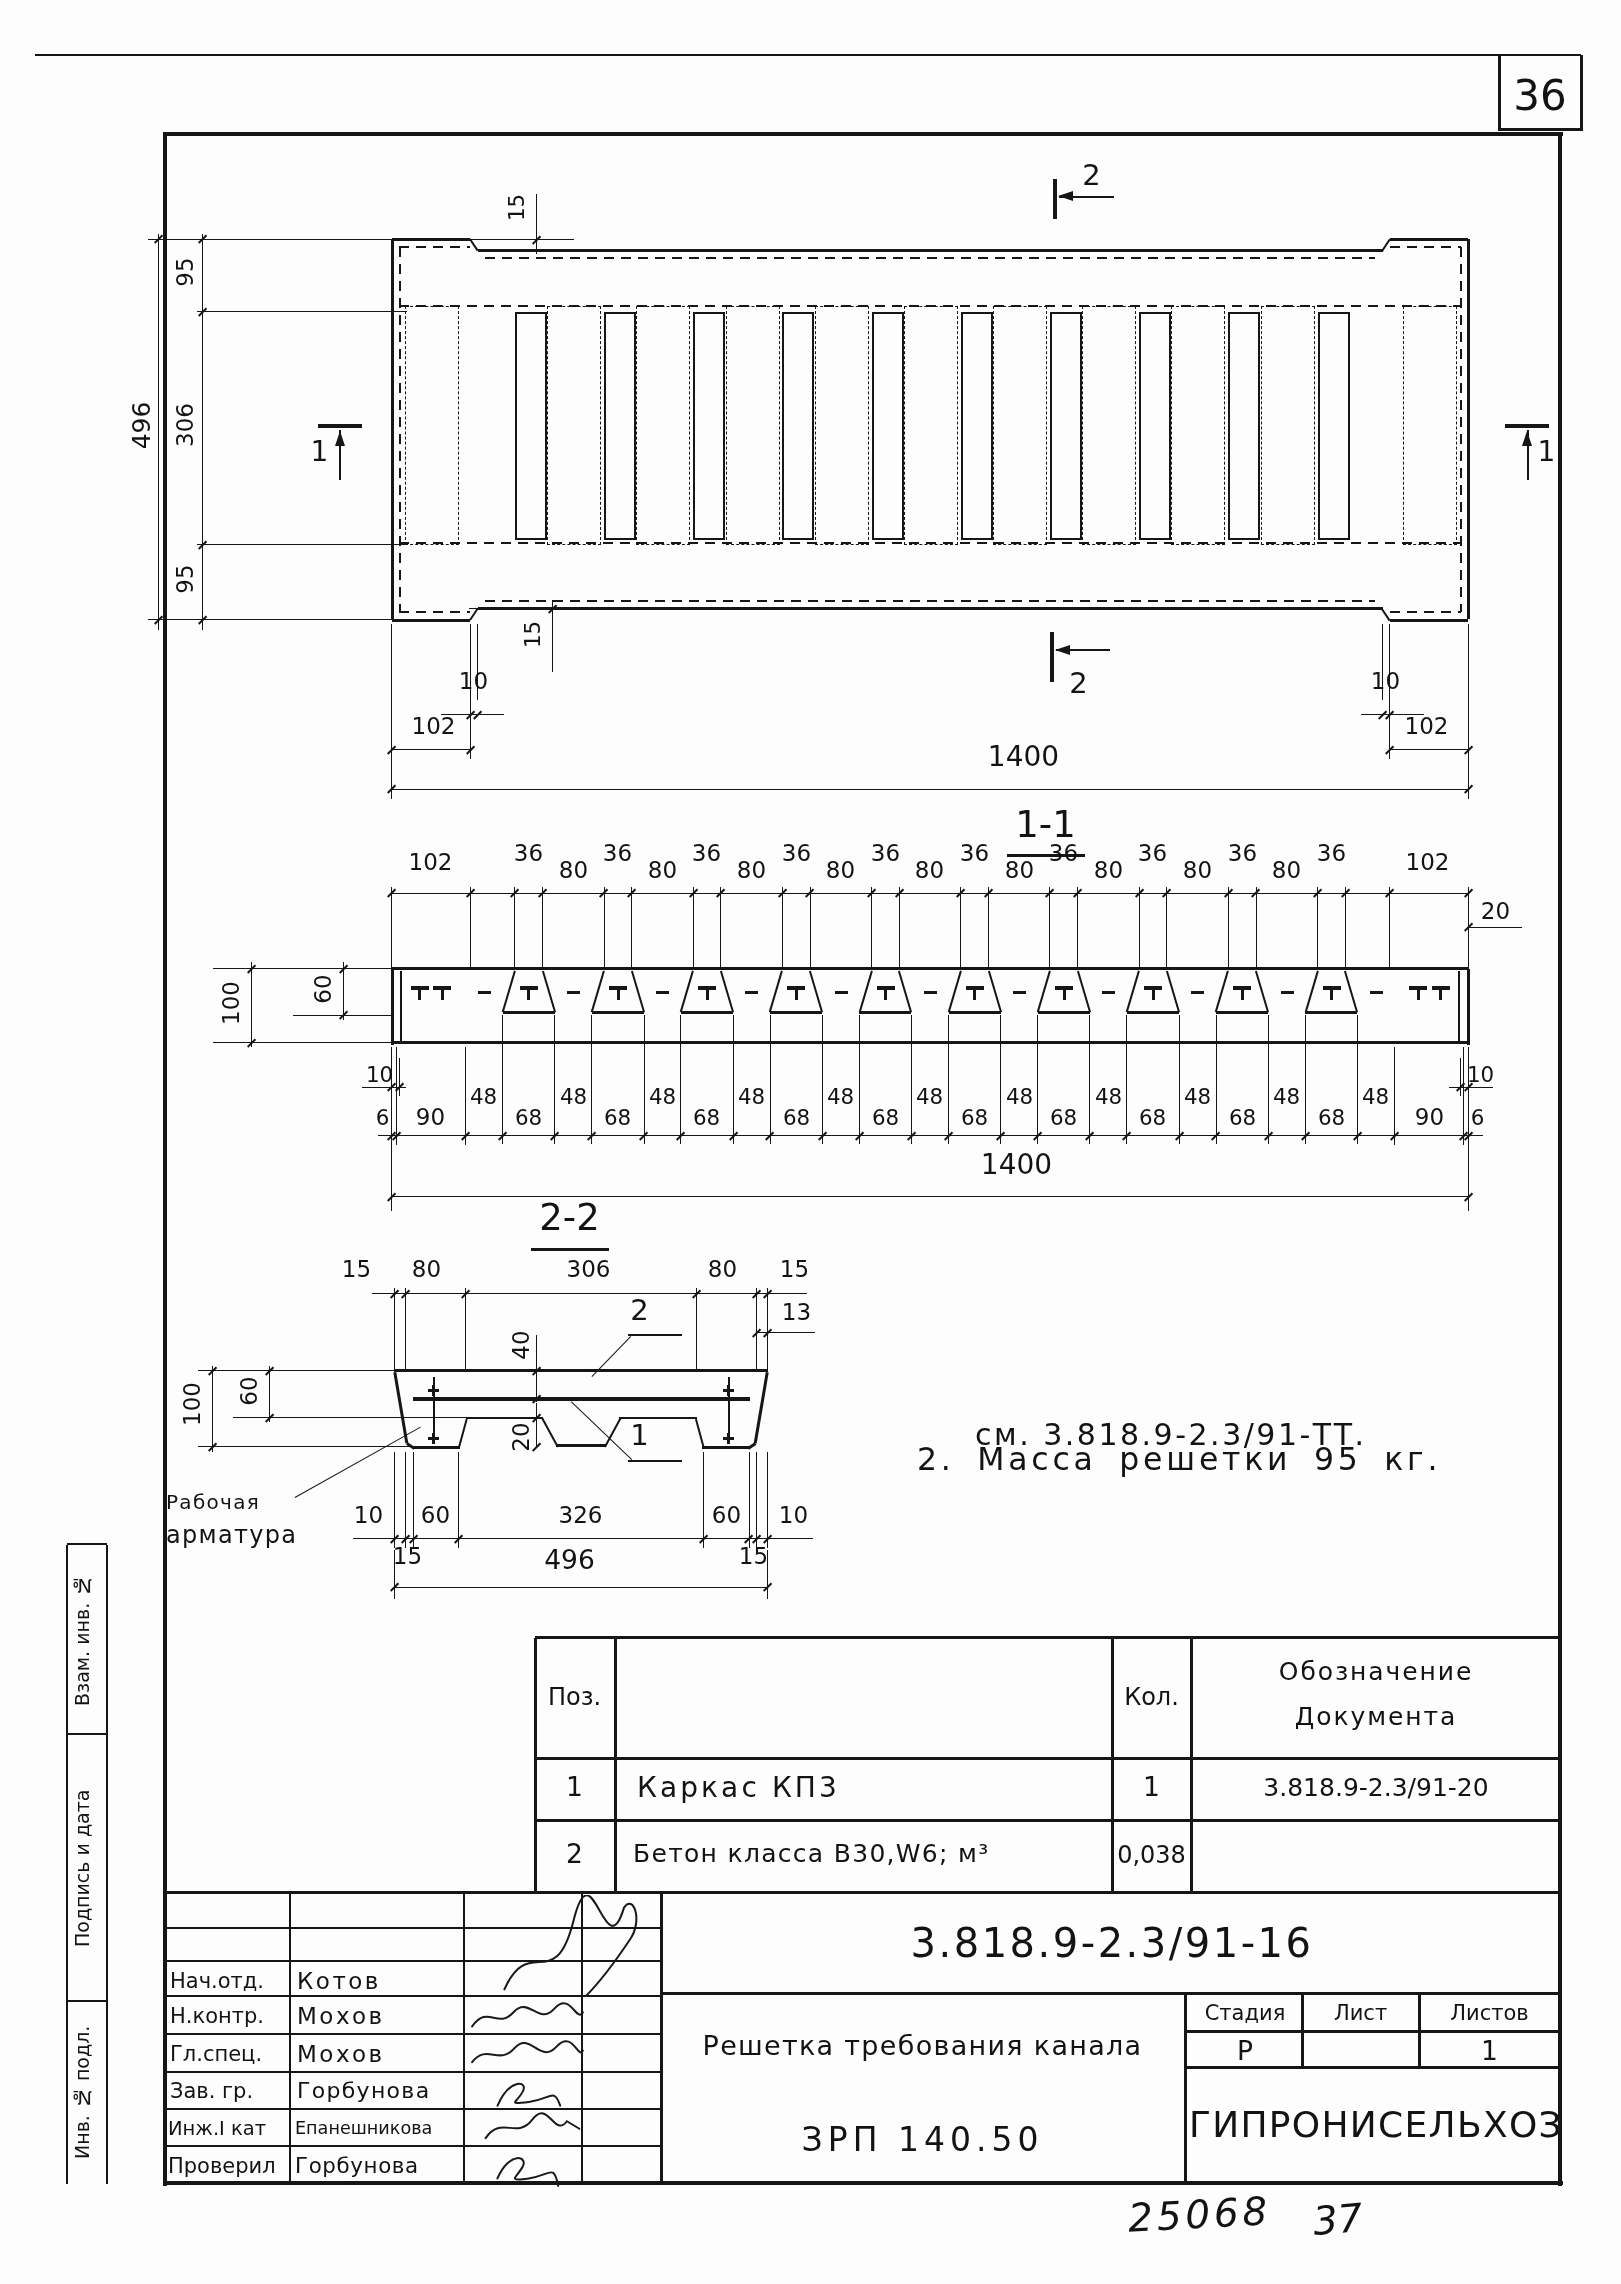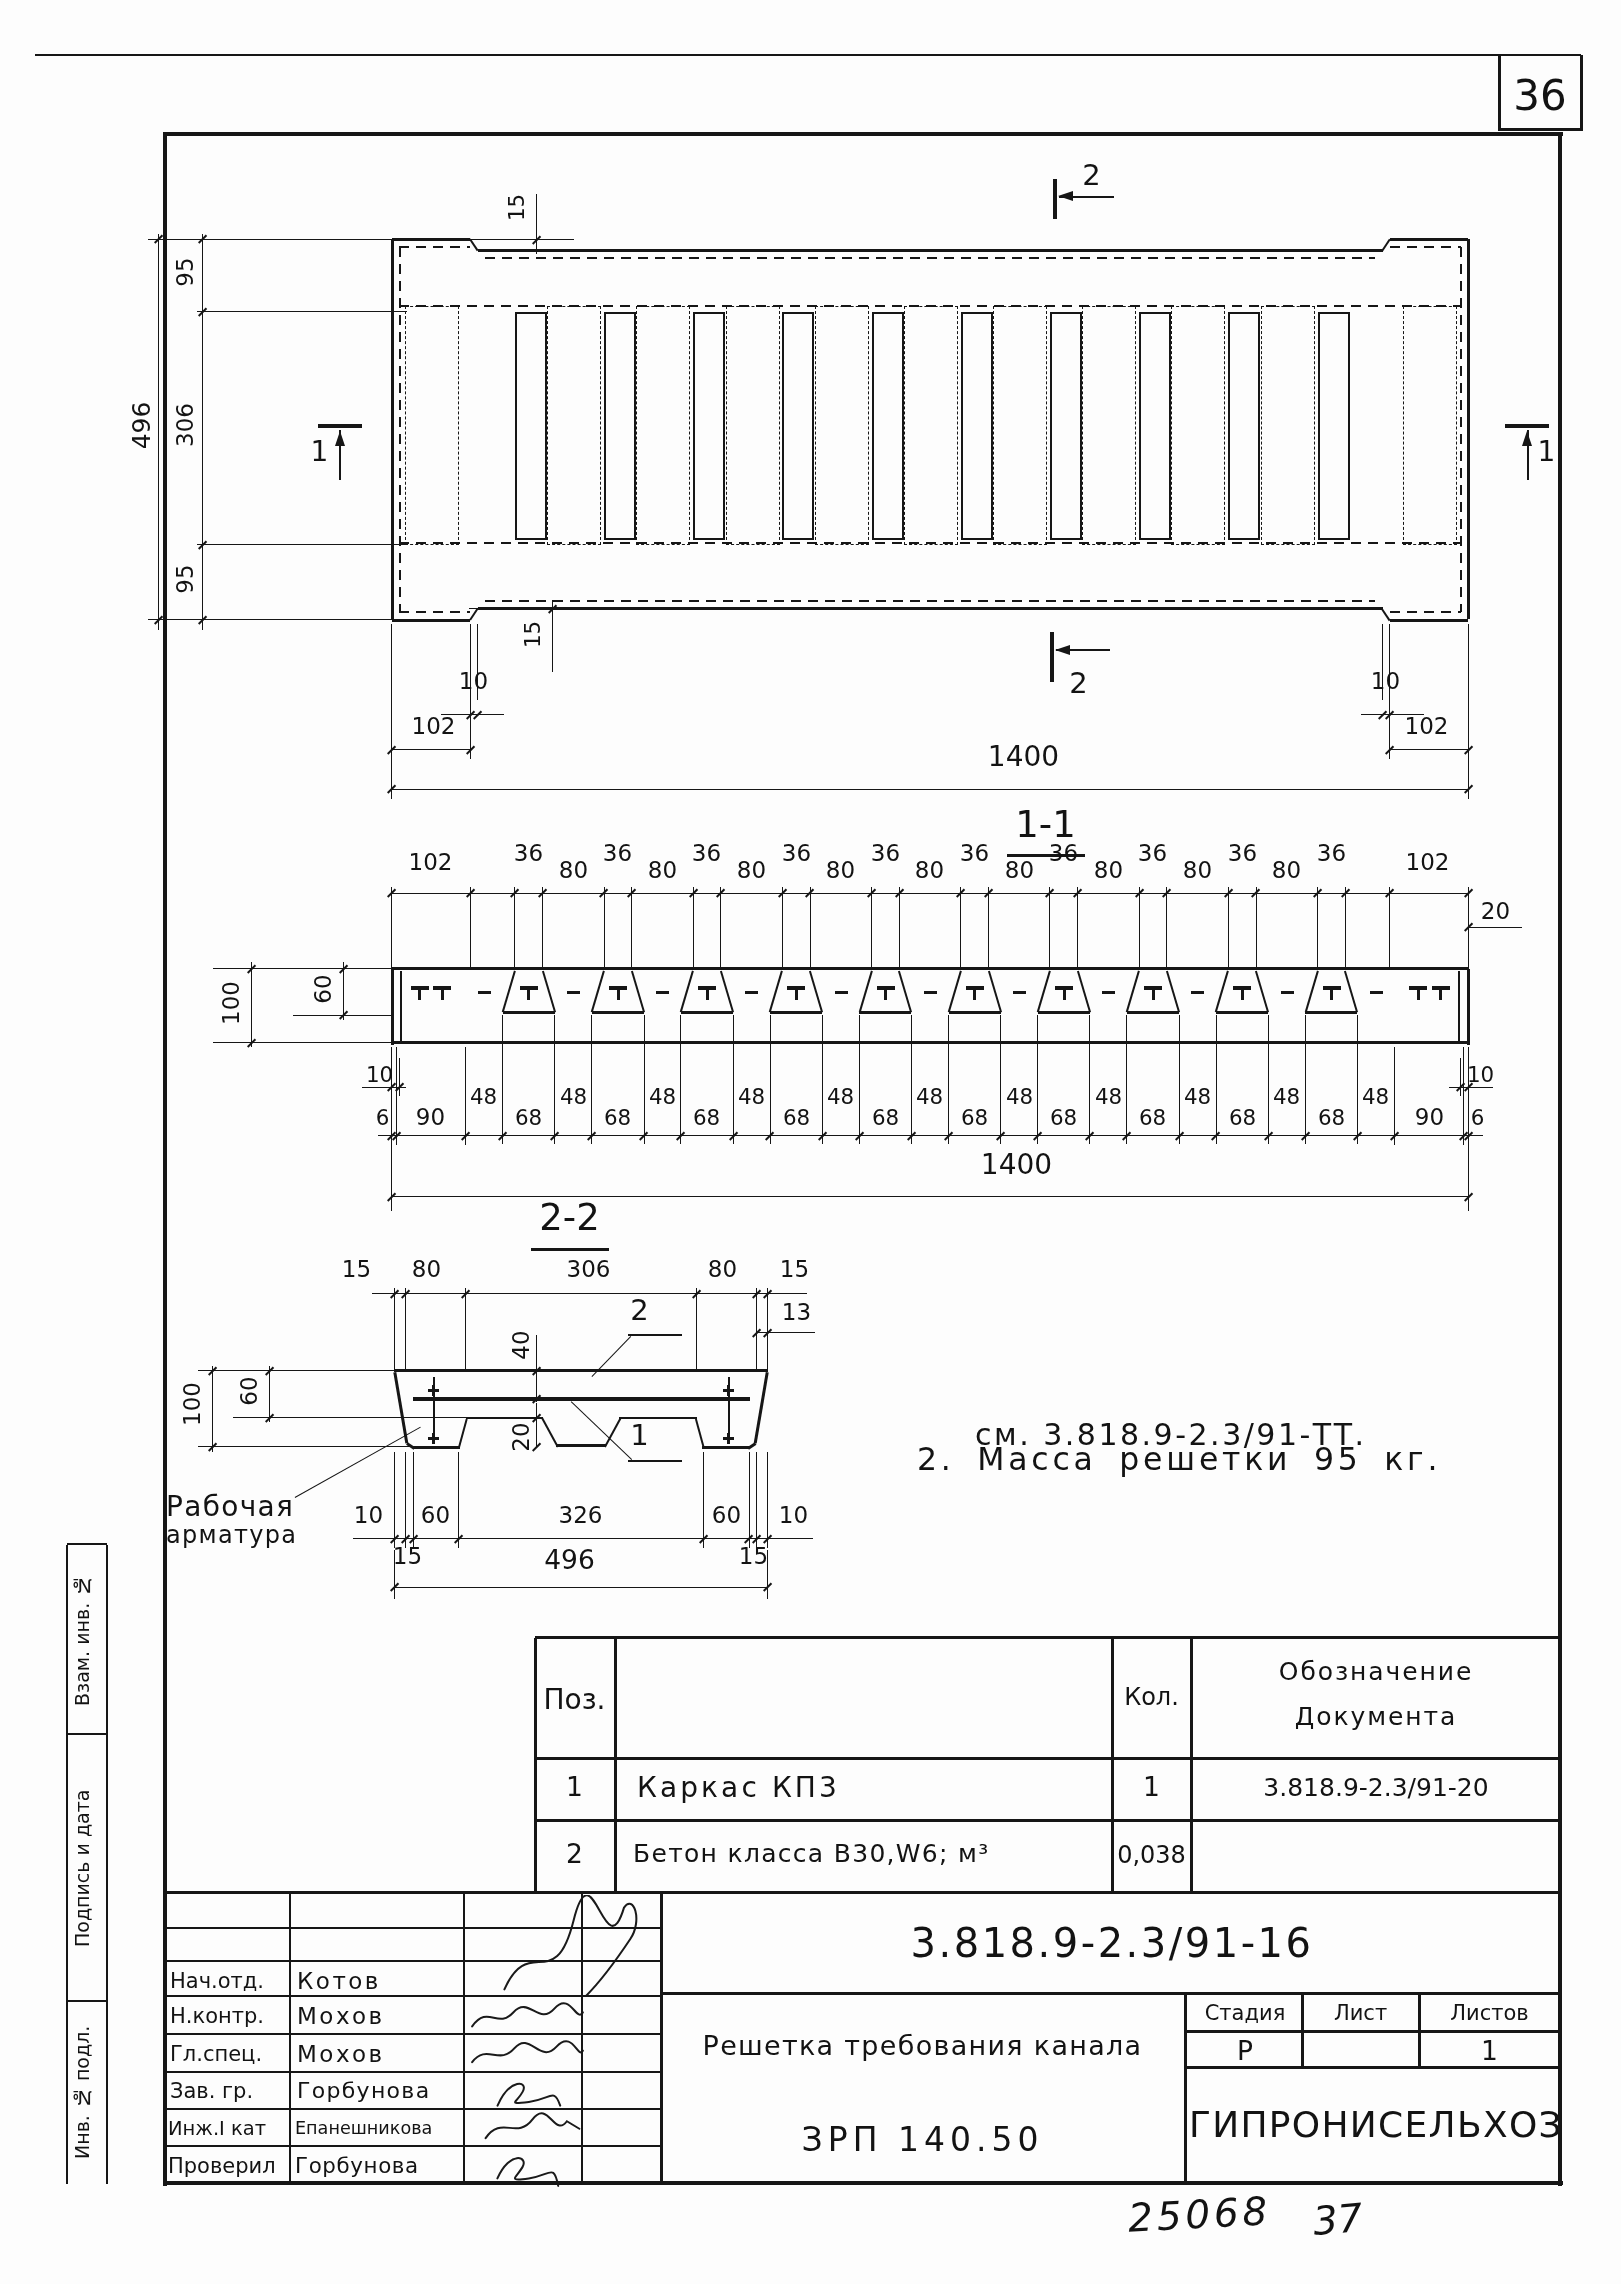--- a/index.html
+++ b/index.html
@@ -18,21 +18,21 @@
 
   <div class="txt ctr" style="left:1499px;top:71px;width:82px;font-size:42px;">36</div>
 
   <div class="txt rot ctr" style="left:71px;top:1551px;height:178px;width:33px;font-size:19px;">Взам. инв. №</div>
   <div class="txt rot ctr" style="left:71px;top:1742px;height:252px;width:33px;font-size:19px;">Подпись и дата</div>
   <div class="txt rot ctr" style="left:71px;top:2007px;height:170px;width:33px;font-size:19px;">Инв. № подл.</div>
 
   <div class="txt" style="left:975px;top:1385px;font-size:30px;letter-spacing:2.5px;margin-top:32px;">см. 3.818.9-2.3/91-ТТ.</div>
   <div class="txt" style="left:917px;top:1441px;font-size:31.5px;letter-spacing:3.8px;word-spacing:8.8px;">2. Масса решетки 95 кг.</div>
 
-  <div class="txt ctr" style="left:535px;top:1683px;width:79px;font-size:28px;">Поз.</div>
+  <div class="txt ctr" style="left:535px;top:1683px;width:79px;font-size:24px;">Поз.</div>
   <div class="txt ctr" style="left:1112px;top:1683px;width:79px;font-size:24px;">Кол.</div>
   <div class="txt ctr" style="left:1191px;top:1657px;width:370px;font-size:25px;letter-spacing:1.9px;">Обозначение</div>
   <div class="txt ctr" style="left:1191px;top:1702px;width:370px;font-size:25px;letter-spacing:1.9px;">Документа</div>
 
   <div class="txt ctr" style="left:535px;top:1771px;width:79px;font-size:26.5px;">1</div>
   <div class="txt" style="left:637px;top:1771px;font-size:28px;letter-spacing:3.1px;">Каркас КП3</div>
   <div class="txt ctr" style="left:1112px;top:1771px;width:79px;font-size:26.5px;">1</div>
   <div class="txt ctr" style="left:1191px;top:1773px;width:370px;font-size:25px;">3.818.9-2.3/91-20</div>
 
   <div class="txt ctr" style="left:535px;top:1838px;width:79px;font-size:26.5px;">2</div>
@@ -558,21 +558,21 @@
       <div style="position: absolute; left: 670px; top: 1502px; width: 113px; text-align: center; font-size: 23px; color: rgb(19, 19, 19);">60</div>
       <div style="position: absolute; left: 737px; top: 1502px; width: 113px; text-align: center; font-size: 23px; color: rgb(19, 19, 19);">10</div>
       <div style="position: absolute; left: 351px; top: 1543px; width: 113px; text-align: center; font-size: 23px; color: rgb(19, 19, 19);">15</div>
       <div style="position: absolute; left: 697px; top: 1543px; width: 113px; text-align: center; font-size: 23px; color: rgb(19, 19, 19);">15</div>
       <div style="position: absolute; left: 394px; top: 1550px; width: 1px; height: 49px; background: rgb(22, 22, 22);"></div>
       <div style="position: absolute; left: 767px; top: 1550px; width: 1px; height: 49px; background: rgb(22, 22, 22);"></div>
       <div style="position: absolute; left: 394px; top: 1587px; width: 374px; height: 1.4px; background: rgb(22, 22, 22);"></div>
       <div style="position: absolute; left: 389px; top: 1586px; width: 11.3px; height: 1.9px; background: rgb(22, 22, 22); transform: rotate(-45deg);"></div>
       <div style="position: absolute; left: 762px; top: 1586px; width: 11.3px; height: 1.9px; background: rgb(22, 22, 22); transform: rotate(-45deg);"></div>
       <div style="position: absolute; left: 513px; top: 1544px; width: 113px; text-align: center; font-size: 26.5px; color: rgb(19, 19, 19);">496</div>
-      <div style="position: absolute; left: 166px; top: 1490px; font-size: 28px; letter-spacing: 1.3px; color: rgb(19, 19, 19);">Рабочая</div>
+      <div style="position: absolute; left: 166px; top: 1490px; font-size: 20px; letter-spacing: 1.3px; color: rgb(19, 19, 19);">Рабочая</div>
       <div style="position: absolute; left: 166px; top: 1521px; font-size: 24px; letter-spacing: 1.3px; color: rgb(19, 19, 19);">арматура</div>
       <div style="position: absolute; left: 295px; top: 1497px; width: 144px; height: 1.4px; transform-origin: 0px 0.7px; transform: rotate(-0.510488rad); background: rgb(22, 22, 22);"></div>
       <div style="position: absolute; left: 535px; top: 1636px; width: 1025px; height: 3.1px; background: rgb(22, 22, 22);"></div>
       <div style="position: absolute; left: 535px; top: 1757px; width: 1025px; height: 3.1px; background: rgb(22, 22, 22);"></div>
       <div style="position: absolute; left: 535px; top: 1819px; width: 1025px; height: 2.5px; background: rgb(22, 22, 22);"></div>
       <div style="position: absolute; left: 535px; top: 1891px; width: 1025px; height: 3.1px; background: rgb(22, 22, 22);"></div>
       <div style="position: absolute; left: 534px; top: 1638px; width: 3.1px; height: 254px; background: rgb(22, 22, 22);"></div>
       <div style="position: absolute; left: 614px; top: 1638px; width: 2.5px; height: 254px; background: rgb(22, 22, 22);"></div>
       <div style="position: absolute; left: 1111px; top: 1638px; width: 2.5px; height: 254px; background: rgb(22, 22, 22);"></div>
       <div style="position: absolute; left: 1190px; top: 1638px; width: 2.5px; height: 254px; background: rgb(22, 22, 22);"></div>

